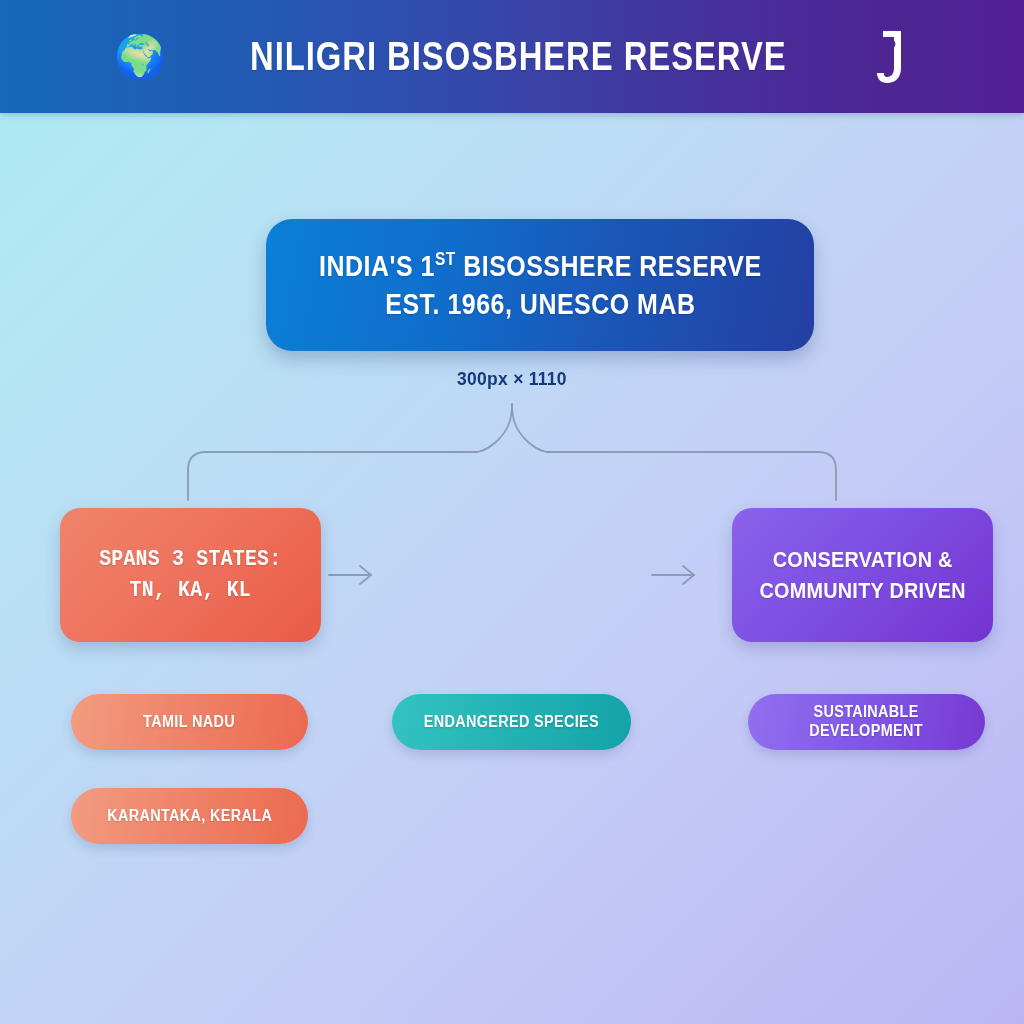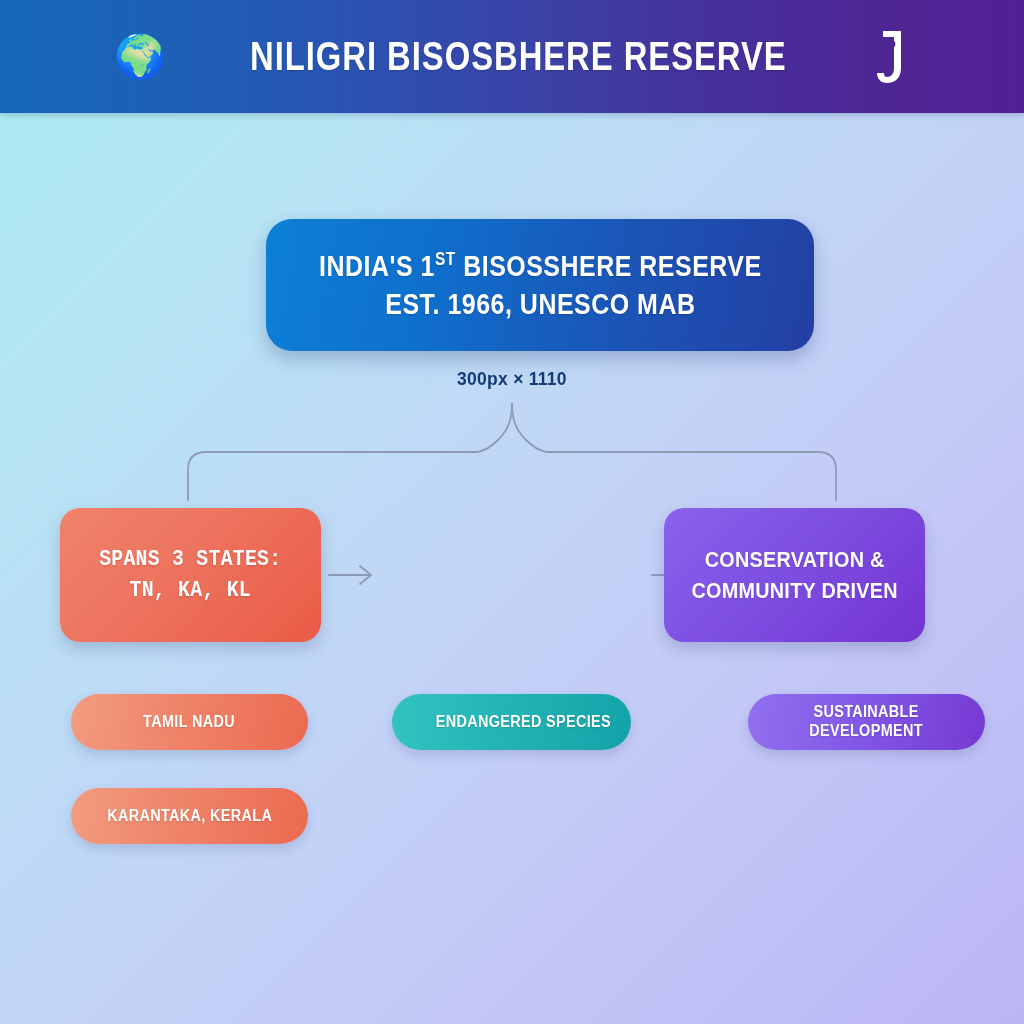--- a/index.html
+++ b/index.html
@@ -168,21 +168,21 @@
   .stage-1 {
     left: 60px;
     background: linear-gradient(135deg, #f0836a 0%, #ee7560 40%, #ea5b46 100%);
     font-family: Liberation Mono, monospace;
   }
   .stage-2 {
     left: 381px;
     background: linear-gradient(135deg, #2fbfc0 0%, #22b2b4 45%, #119fa6 100%);
   }
   .stage-3 {
-    left: 664px;
+    left: 732px;
     background: linear-gradient(135deg, #8b62ea 0%, #7e4fe3 45%, #7433cf 100%);
   }
 
   
   .pill {
     position: absolute;
     height: 56px;
     border-radius: 28px;
     display: flex;
     align-items: center;
@@ -196,21 +196,21 @@
     color: #ffffff;
     font-size: 16px;
     font-weight: bold;
     line-height: 1.22;
     letter-spacing: 0.4px;
     transform: scaleX(0.90);
     text-shadow: 0 1px 2px rgba(0,0,0,0.16);
     white-space: pre-line;
   }
   .pill-col-1 { left: 71px;  width: 237px; }
-  .pill-col-2 { left: 392px; width: 239px; justify-content: flex-end; }
+  .pill-col-2 { left: 392px; width: 239px; }
   .pill-col-3 { left: 748px; width: 237px; }
   .pill-row-1 { top: 694px; }
   .pill-row-2 { top: 788px; }
 
   .pill-coral {
     background: linear-gradient(100deg, #f29c80 0%, #ef8469 45%, #eb6a50 100%);
   }
   .pill-teal {
     background: linear-gradient(100deg, #33c3c1 0%, #25b4b5 45%, #13a2a8 100%);
   }

